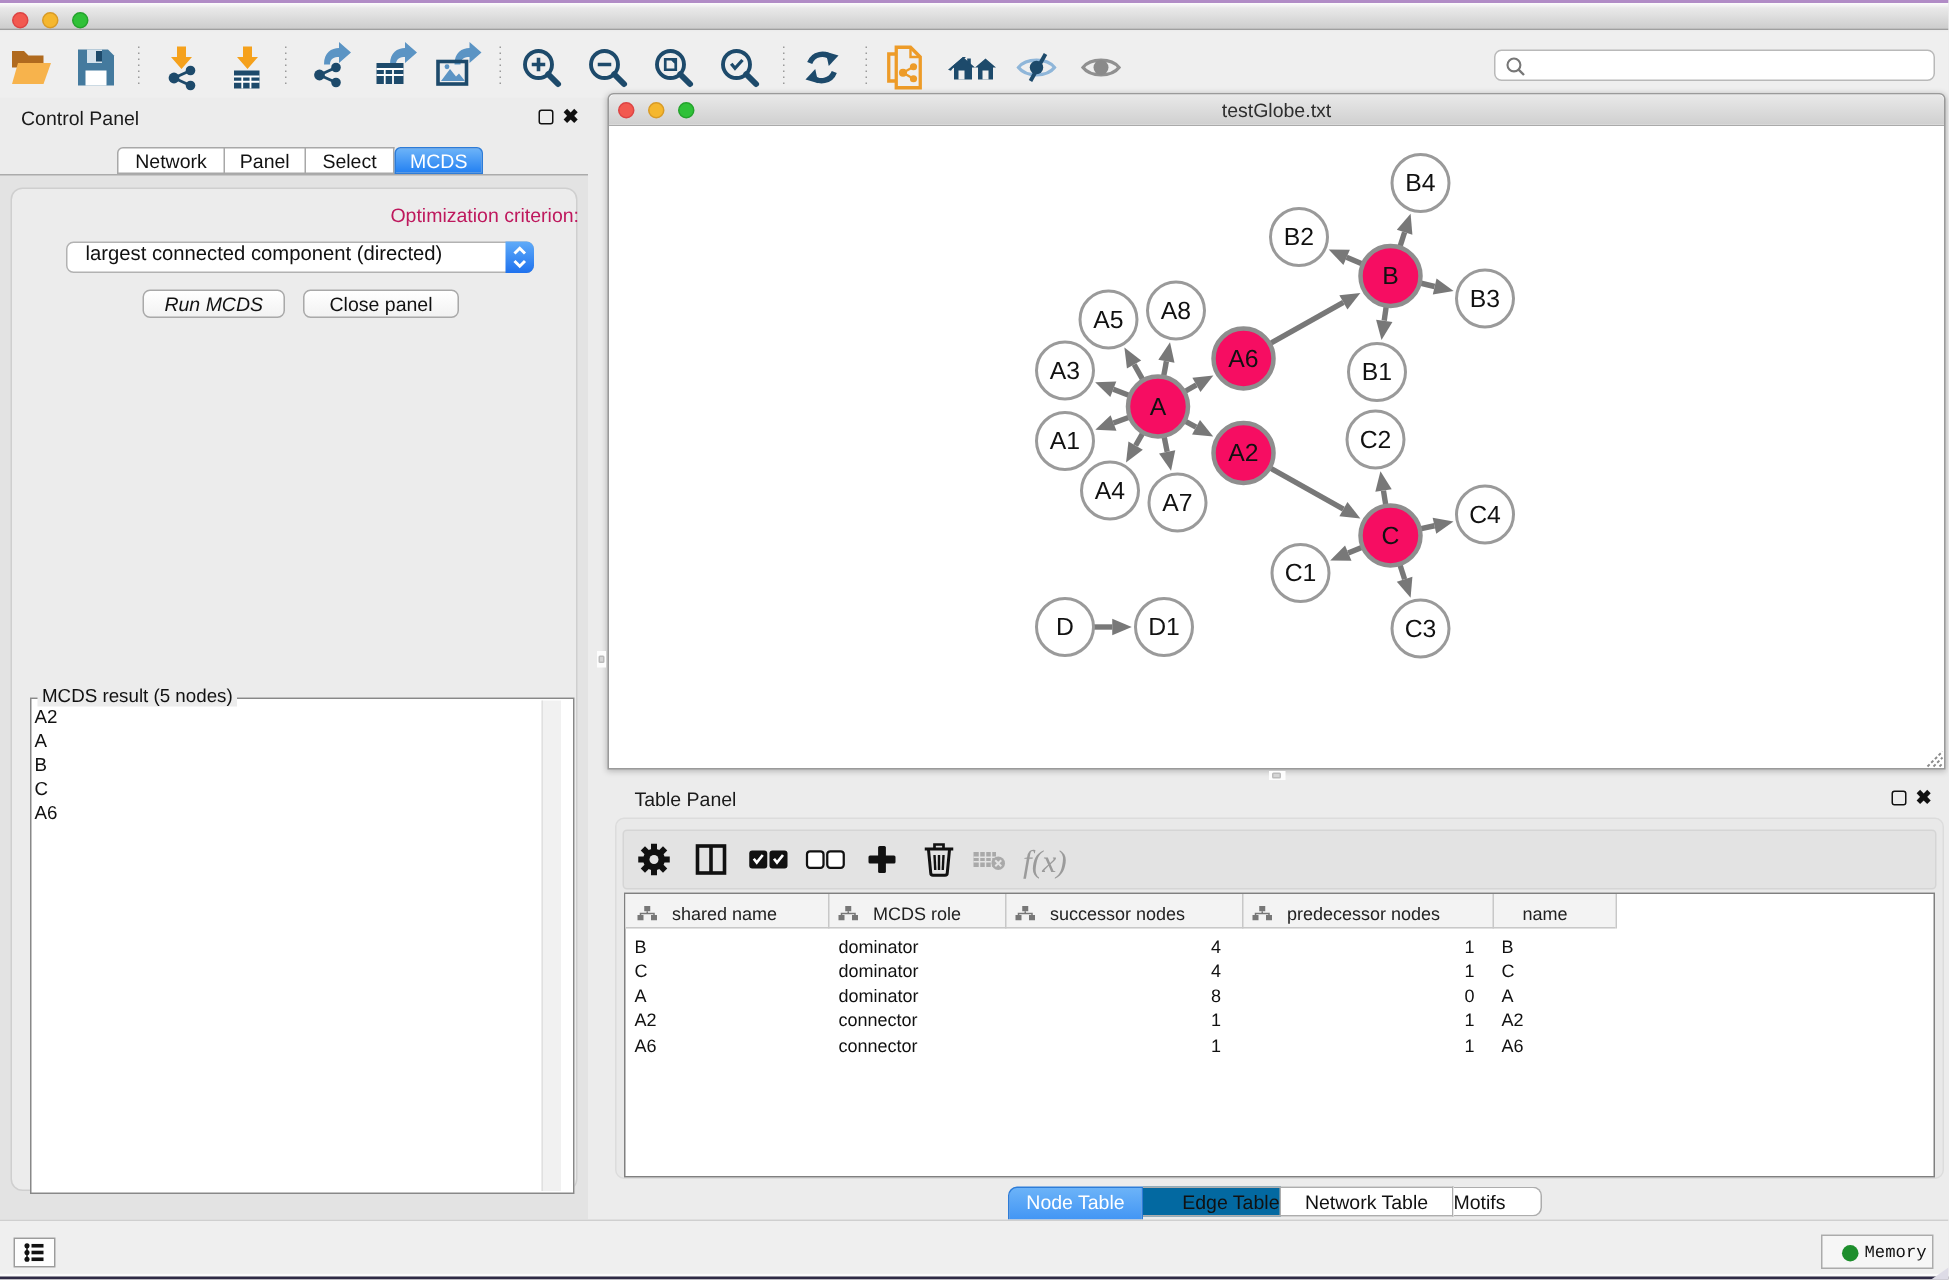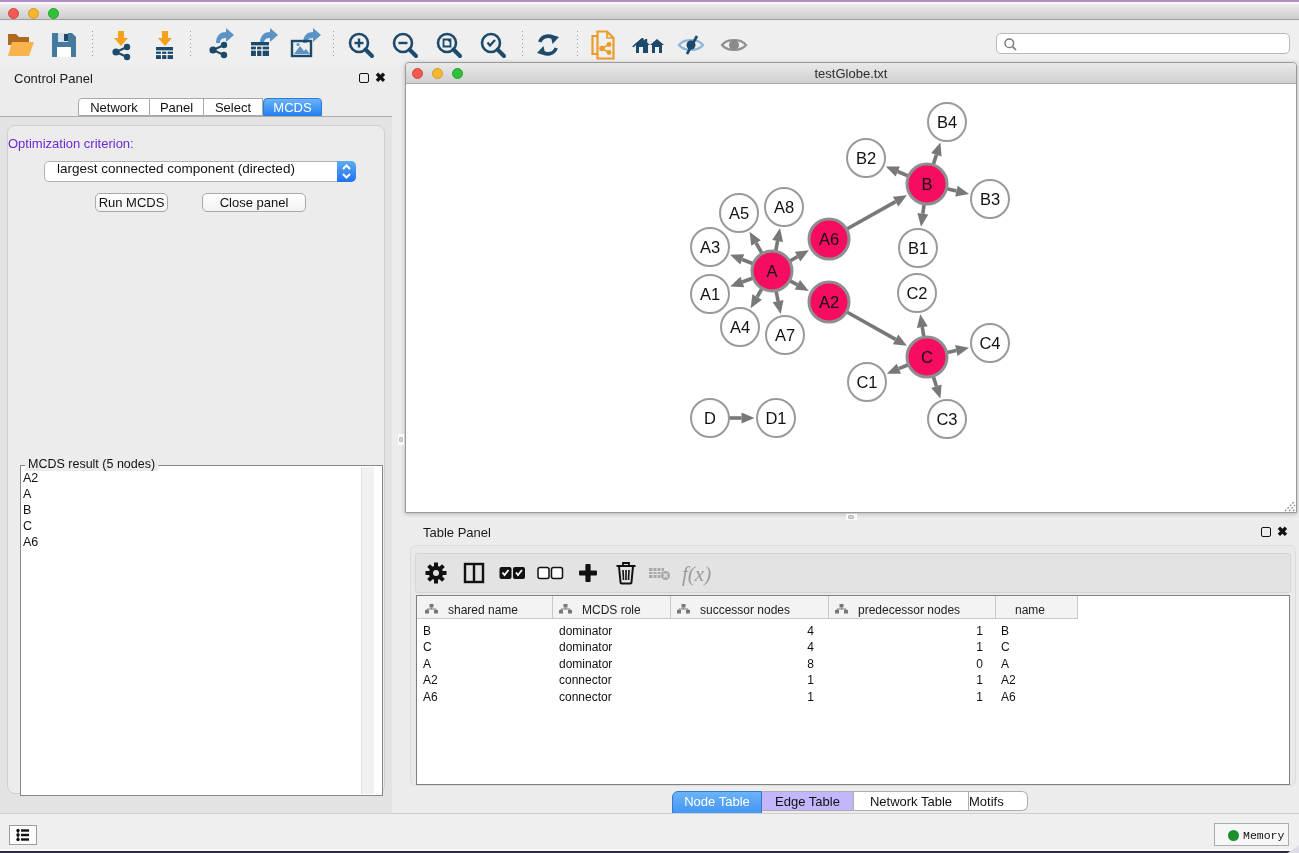--- a/index.html
+++ b/index.html
@@ -179,33 +179,33 @@
   <div class="abs" style="left:375px;top:5px;font-size:13px;font-weight:bold;color:#111;">✖</div>
 
   <div class="abs" style="left:78px;top:32.5px;width:72px;height:18px;background:#fff;border:1px solid #a8a8a8;border-radius:4px 0 0 0;font-size:13px;text-align:center;line-height:17px;color:#111;">Network</div>
   <div class="abs" style="left:150px;top:32.5px;width:54px;height:18px;background:#fff;border:1px solid #a8a8a8;border-left:none;font-size:13px;text-align:center;line-height:17px;color:#111;">Panel</div>
   <div class="abs" style="left:204px;top:32.5px;width:59px;height:18px;background:#fff;border:1px solid #a8a8a8;border-left:none;font-size:13px;text-align:center;line-height:17px;color:#111;">Select</div>
   <div class="abs" style="left:263px;top:32.5px;width:59px;height:18px;background:linear-gradient(#6cb3f8,#2481f2);border:1px solid #2d7cd8;border-radius:4px 4px 0 0;font-size:13px;text-align:center;line-height:17px;color:#fff;">MCDS</div>
 
   <div class="abs" style="left:0px;top:50.5px;width:392px;height:697px;background:#e3e3e3;border-top:1px solid #ababab;">
 
     <div class="abs" style="left:7px;top:8px;width:378px;height:669px;background:#ececec;border:1px solid #cfcfcf;border-radius:8px;">
-      <div class="abs" style="left:0;top:10px;width:378px;text-align:left;font-size:13px;color:#6d28d9;">Optimization criterion:</div>
+      <div class="abs" style="left:0;top:10px;width:378px;text-align:right;font-size:13px;color:#be185d;">Optimization criterion:</div>
 
       <div class="abs" style="left:36px;top:35px;width:312px;height:21px;background:#fff;border:1px solid #b2b2b2;border-radius:5px;">
         <div class="abs" style="left:12px;top:-0.5px;font-size:13.5px;color:#111;">largest connected component (directed)</div>
         <div class="abs" style="right:-1px;top:-1px;width:19px;height:21px;background:linear-gradient(#5fabf9,#1f72ee);border-radius:0 5px 5px 0;">
           <svg width="19" height="21" viewBox="0 0 19 21">
             <path d="M6,8 L9.5,4.5 L13,8" fill="none" stroke="#fff" stroke-width="2"></path>
             <path d="M6,13 L9.5,16.5 L13,13" fill="none" stroke="#fff" stroke-width="2"></path>
           </svg>
         </div>
       </div>
 
-      <div class="abs" style="left:87px;top:67px;width:73px;height:19px;background:linear-gradient(#fff,#f2f2f2);border:1px solid #a9a9a9;border-radius:5px;font-size:13px;text-align:center;line-height:17.5px;color:#111;">Run MCDS</div>
+      <div class="abs" style="left:87px;top:67px;width:95px;height:19px;background:linear-gradient(#fff,#f2f2f2);border:1px solid #a9a9a9;border-radius:5px;font-size:13px;text-align:center;line-height:17.5px;color:#111;font-style:italic;">Run MCDS</div>
       <div class="abs" style="left:194px;top:67px;width:104px;height:19px;background:linear-gradient(#fff,#f2f2f2);border:1px solid #a9a9a9;border-radius:5px;font-size:13px;text-align:center;line-height:17.5px;color:#111;">Close panel</div>
 
       <div class="abs" style="left:12px;top:339px;width:363px;height:331px;background:#fff;border:1px solid #888;"></div>
       <div class="abs" style="left:17px;top:331px;background:#ececec;padding:0 3px;font-size:12.5px;color:#111;">MCDS result (5 nodes)</div>
       <div class="abs" style="left:353px;top:341px;width:13px;height:327px;background:#f1f1f1;border-left:1px solid #e0e0e0;"></div>
       <div class="abs" style="left:15px;top:344px;font-size:12.5px;color:#111;line-height:16px;">A2<br>A<br>B<br>C<br>A6</div>
     </div>
   </div>
 </div>
 
@@ -438,21 +438,21 @@
     <div class="abs" style="left:6px;top:27px;font-size:12px;color:#111;line-height:16.4px;">B<br>C<br>A<br>A2<br>A6</div>
     <div class="abs" style="left:142px;top:27px;font-size:12px;color:#111;line-height:16.4px;">dominator<br>dominator<br>dominator<br>connector<br>connector</div>
     <div class="abs" style="left:300px;top:27px;width:97px;font-size:12px;color:#111;line-height:16.4px;text-align:right;">4<br>4<br>8<br>1<br>1</div>
     <div class="abs" style="left:470px;top:27px;width:96px;font-size:12px;color:#111;line-height:16.4px;text-align:right;">1<br>1<br>0<br>1<br>1</div>
     <div class="abs" style="left:584px;top:27px;font-size:12px;color:#111;line-height:16.4px;">B<br>C<br>A<br>A2<br>A6</div>
   </div>
 </div>
 
 <div class="abs" id="bottomtabs" style="left:0;top:786px;width:1299px;height:27px;">
   <div class="abs" style="left:672px;top:5px;width:90px;height:38px;background:linear-gradient(#6cb3f8,#2481f2);border:1px solid #2d7cd8;border-radius:6px 0 0 6px;font-size:13px;text-align:center;line-height:19px;color:#fff;">Node Table</div>
-  <div class="abs" style="left:762px;top:5px;width:92px;height:20px;background:#c4b5fd;border:1px solid #adadad;border-left:none;font-size:13px;text-align:center;line-height:19px;color:#111;">Edge Table</div>
+  <div class="abs" style="left:762px;top:5px;width:92px;height:20px;background:#0369a1;border:1px solid #adadad;border-left:none;font-size:13px;text-align:right;line-height:19px;color:#111;">Edge Table</div>
   <div class="abs" style="left:854px;top:5px;width:115px;height:20px;background:#fff;border:1px solid #adadad;border-left:none;font-size:13px;text-align:center;line-height:19px;color:#111;">Network Table</div>
   <div class="abs" style="left:969px;top:5px;width:59px;height:20px;background:#fff;border:1px solid #adadad;border-left:none;border-radius:0 6px 6px 0;font-size:13px;text-align:left;line-height:19px;color:#111;">Motifs</div>
 </div>
 
 <div class="abs" id="statusbar" style="left:0;top:813px;width:1299px;height:36px;background:#efefef;border-top:1px solid #cfcfcf;font-family:Liberation Mono, monospace;">
   <div class="abs" style="left:9px;top:11px;width:28px;height:20px;background:#fdfdfd;border:1px solid #9c9c9c;">
     <svg width="26" height="18" viewBox="0 0 26 18">
       <g fill="#111">
         <circle cx="8" cy="4.5" r="1.7"></circle>
           <circle cx="8" cy="9" r="1.7"></circle>

